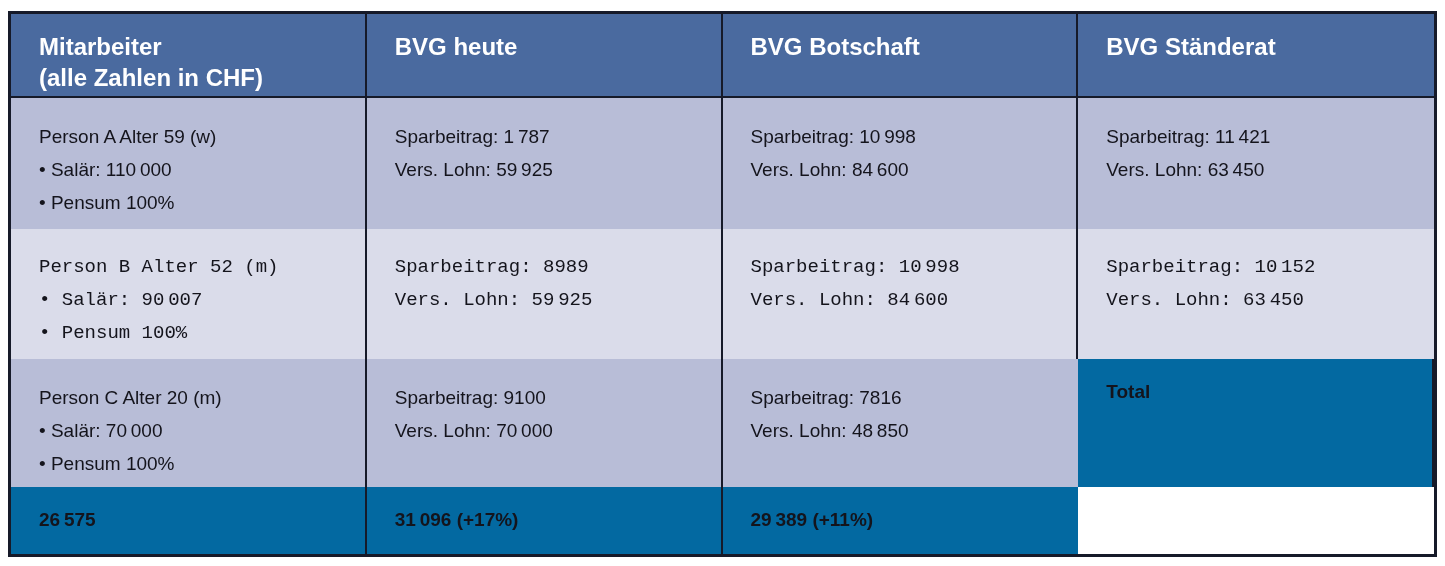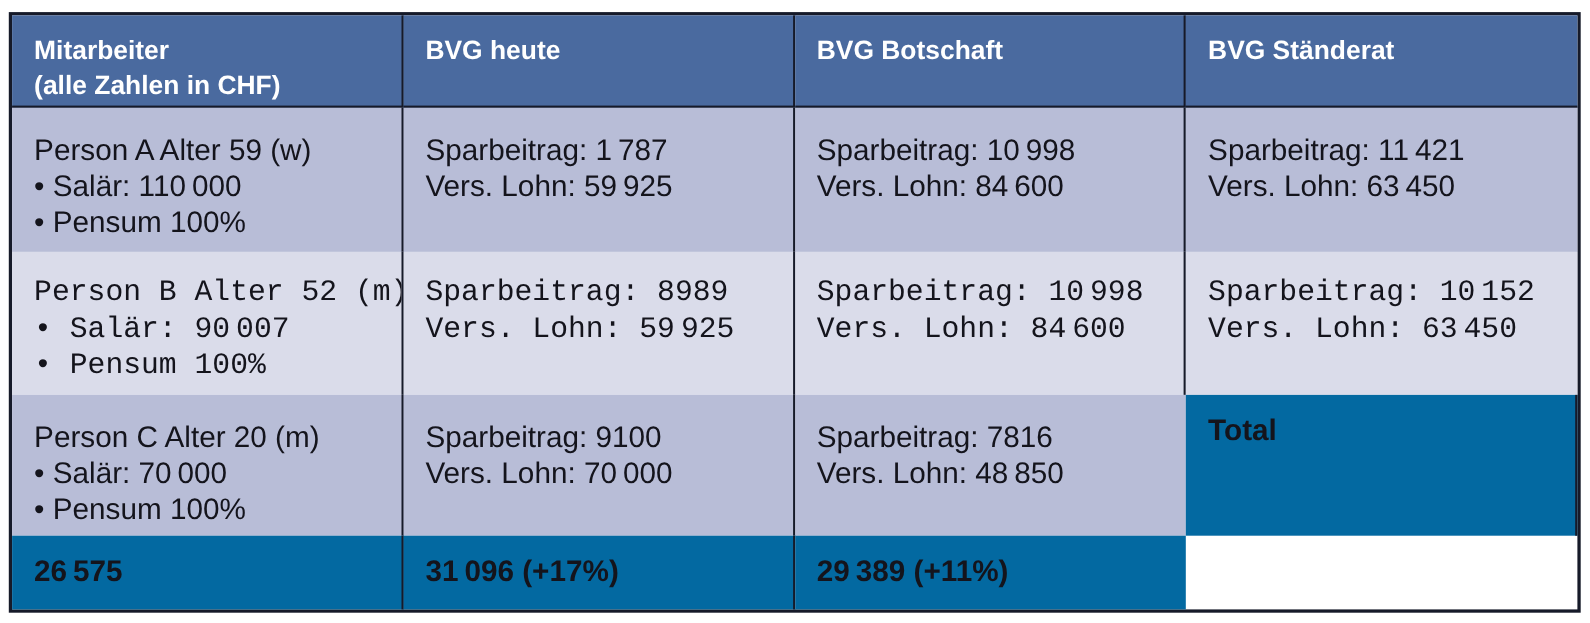--- a/index.html
+++ b/index.html
@@ -25,42 +25,42 @@
     box-sizing: border-box;
     border: 3px solid #161a29;
     display: grid;
     grid-template-columns: repeat(4, 1fr);
     grid-template-rows: 84px 131px 130px 128px 1fr;
     color: #14141c;
   }
   .cell {
     box-sizing: border-box;
     padding: 22px 18px 0 20px;
-    font-size: 27px;
+    font-size: 19px;
     line-height: 33px;
     overflow: hidden;
   }
   .cell:not(.col-4) { border-right: 2px solid #161a29; }
   .cell.head {
     background: #4a6a9f;
     color: #ffffff;
     font-weight: bold;
     font-size: 24px;
     line-height: 31px;
     padding-top: 17px;
     border-bottom: 2px solid #161a29;
   }
   .cell.row-odd  { background: #b8bdd7; }
   .cell.row-even { background: #dadcea; font-family: Liberation Mono, monospace; }
   .cell.total {
     background: #0369a1;
     font-weight: bold;
     padding-top: 16px;
   }
-  .line { white-space: nowrap; }
+  .line { white-space: nowrap; margin-left: 8px; }
 </style>
 </head>
 <body>
 
 <div class="page">
   <div class="bvg-table">
 
     <div class="cell head col-1">
       <div class="line">Mitarbeiter</div>
       <div class="line">(alle Zahlen in CHF)</div>

